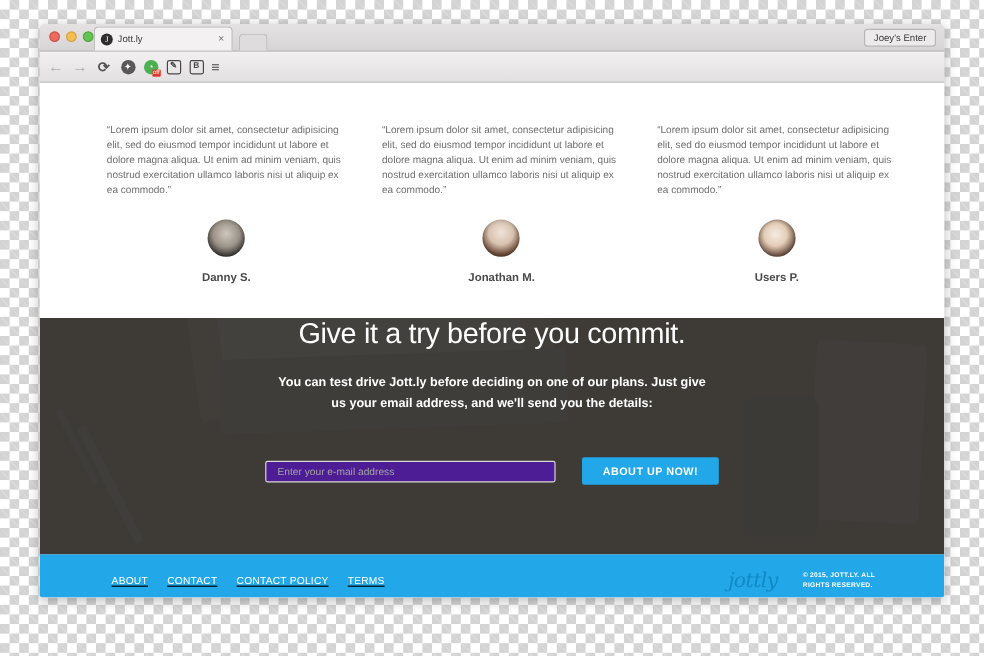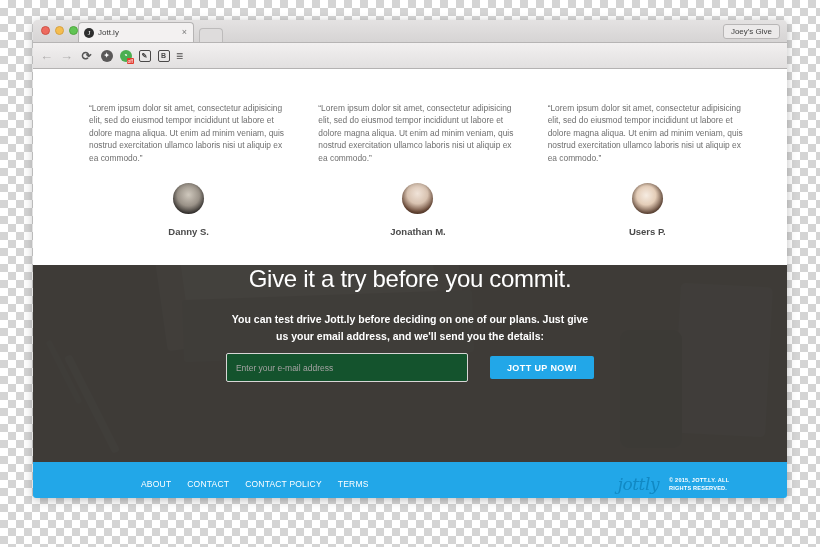--- a/index.html
+++ b/index.html
@@ -328,31 +328,31 @@
     letter-spacing: -0.3px;
     margin-bottom: 18px;
   }
   .cta-sub {
     font-size: 10.5px;
     color: #ffffff;
     font-weight: bold;
     text-align: center;
     line-height: 17px;
     width: 365px;
-    margin-bottom: 8px;
+    margin-bottom: 36px;
   }
   .cta-form {
     display: flex;
     align-items: center;
     gap: 22px;
   }
   .email-input {
     width: 242px;
-    height: 29px;
-    background: #14532d;
+    height: 18px;
+    background: #4c1d95;
     border: 1px solid #d8d6d6;
     border-radius: 2px;
     font-size: 8.5px;
     color: #9a9898;
     padding: 0 9px;
     font-family: "Liberation Sans", sans-serif;
     outline: none;
   }
   .email-input::placeholder { color: #a5a3a3; }
   .signup-btn {
@@ -369,35 +369,36 @@
     cursor: pointer;
   }
 
   
   .footer {
     height: 43px;
     background: #22a7e8;
     display: flex;
     align-items: center;
     position: relative;
-    padding: 0 72px;
+    padding: 0 24px;
+    text-decoration: underline;
   }
   .footer-links { display: flex; gap: 16px; margin-left: 36px; }
   .footer-link {
     font-size: 8.5px;
     color: #ffffff;
     text-decoration: none;
     letter-spacing: 0.2px;
   }
   .footer-right {
     position: absolute;
     right: 56px;
     display: flex;
     align-items: center;
-    gap: 10px;
+    gap: 21px;
   }
   .footer-logo {
     font-family: "DejaVu Serif", serif;
     font-style: italic;
     font-size: 17px;
     color: #1189c4;
     letter-spacing: -0.5px;
   }
   .footer-copy {
     font-size: 5.6px;
@@ -420,21 +421,21 @@
       <span class="light green"></span>
     </div>
 
     <div class="tab">
       <span class="tab-favicon">J</span>
       <span class="tab-title">Jott.ly</span>
       <span class="tab-close">×</span>
     </div>
     <div class="tab-new"></div>
 
-    <div class="profile-chip">Joey's Give</div>
+    <div class="profile-chip">Joey's Enter</div>
   </div>
 
   <div class="toolbar">
     <span class="nav-btn">←</span>
     <span class="nav-btn">→</span>
     <span class="nav-btn reload">⟳</span>
 
 
     <div class="ext-icons">
       <span class="ext">
@@ -492,21 +493,21 @@
         <div class="bg-tablet"></div>
         <div class="bg-phone"></div>
       </div>
       <div class="cta-overlay"></div>
 
       <div class="cta-inner">
         <h1 class="cta-title">Give it a try before you commit.</h1>
         <p class="cta-sub">You can test drive Jott.ly before deciding on one of our plans. Just give us your email address, and we'll send you the details:</p>
         <div class="cta-form">
           <input class="email-input" type="text" placeholder="Enter your e-mail address" style="">
-          <button class="signup-btn">JOTT UP NOW!</button>
+          <button class="signup-btn">ABOUT UP NOW!</button>
         </div>
       </div>
     </section>
 
     <footer class="footer">
       <nav class="footer-links">
         <a class="footer-link" href="#">ABOUT</a>
         <a class="footer-link" href="#">CONTACT</a>
         <a class="footer-link" href="#">CONTACT POLICY</a>
         <a class="footer-link" href="#">TERMS</a>

